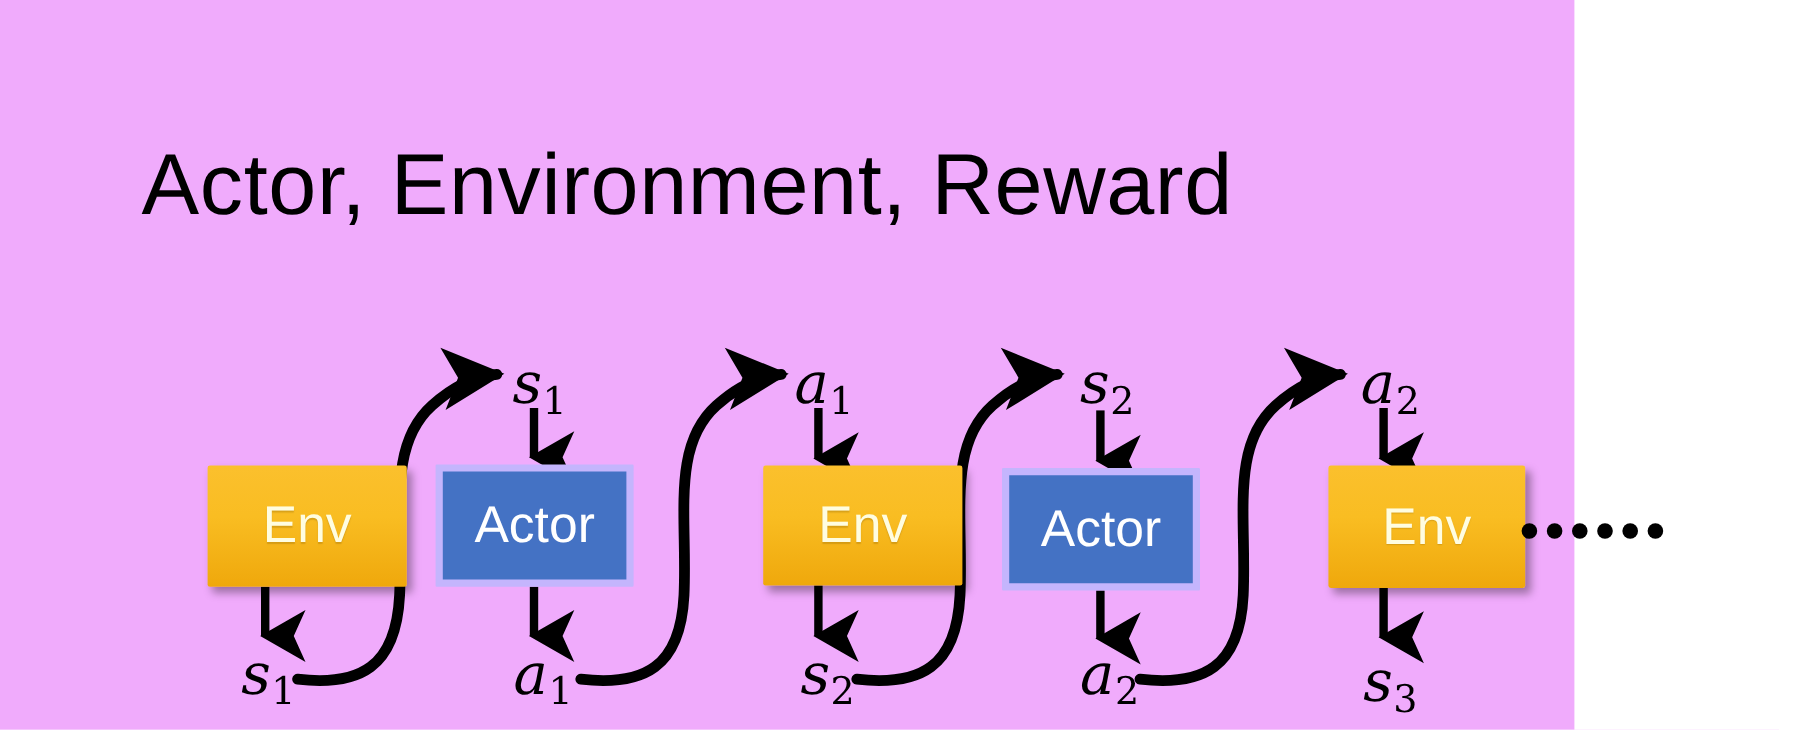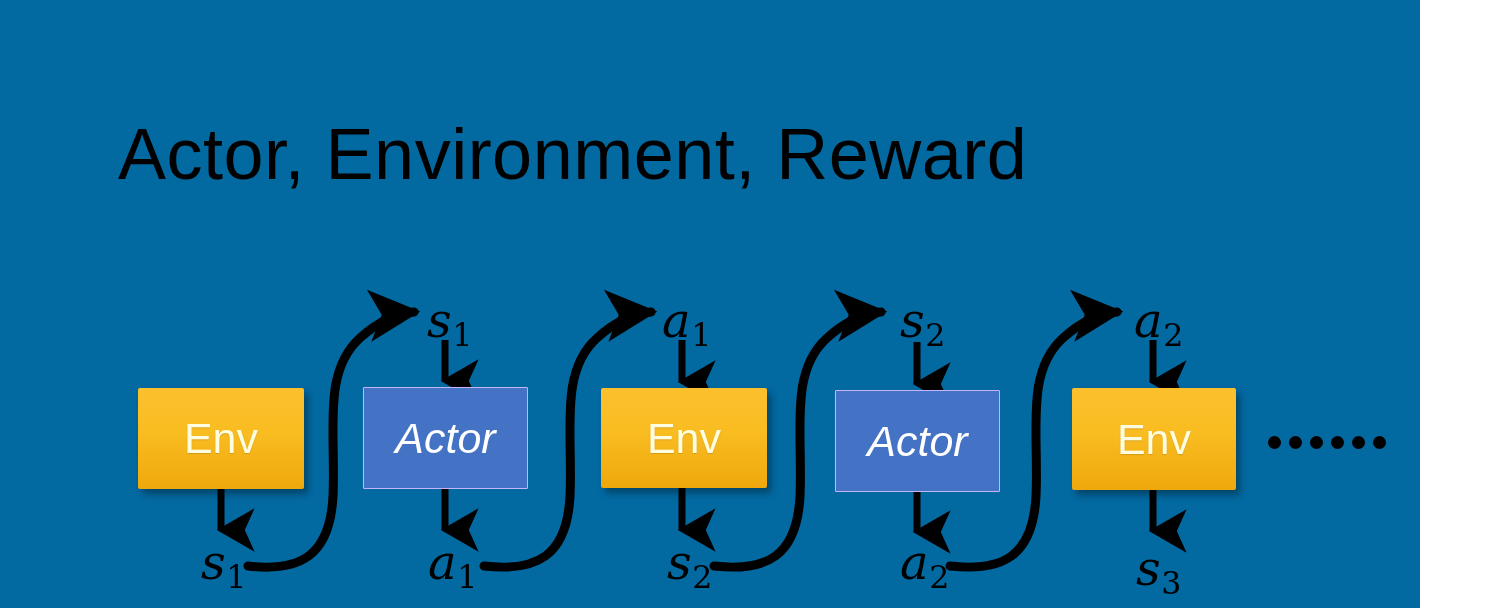--- a/index.html
+++ b/index.html
@@ -9,23 +9,23 @@
     background: #ffffff;
   }
   body {
     width: 1500px;
     height: 608px;
     overflow: hidden;
     font-family: "Liberation Sans", sans-serif;
   }
   #slide {
     position: relative;
-    width: 1420px;
-    height: 608px;
-    background: #0369a1;
+    width: 1312px;
+    height: 608px;
+    background: #f0abfc;
   }
 
   
   #slide-title {
     position: absolute;
     left: 118px;
     top: 112px;
     font-family: "Liberation Sans", sans-serif;
     font-size: 72px;
     font-weight: 300;
@@ -64,27 +64,27 @@
     font-size: 43px;
     line-height: 1;
     white-space: nowrap;
   }
   .node.env {
     background: linear-gradient(to bottom, #FBC02D 0%, #F9BD22 42%, #EFA80C 100%);
     color: #FFFDE0;
     border-radius: 2px;
     box-shadow: 4px 5px 7px rgba(0,0,0,0.34);
     text-shadow: 0 1px 1px rgba(120,80,0,0.25);
+    margin-left: 35px;
   }
   .node.actor {
     background: #4472C4;
     color: #FFFFFF;
-    border: 1px solid #c4b5fd;
+    border: 6px solid #c4b5fd;
     border-radius: 1px;
-    font-style: italic;
   }
 
   
   .mlabel {
     position: absolute;
     font-family: "DejaVu Serif", "Liberation Serif", serif;
     font-size: 48px;
     color: #000000;
     white-space: nowrap;
     line-height: 1;

